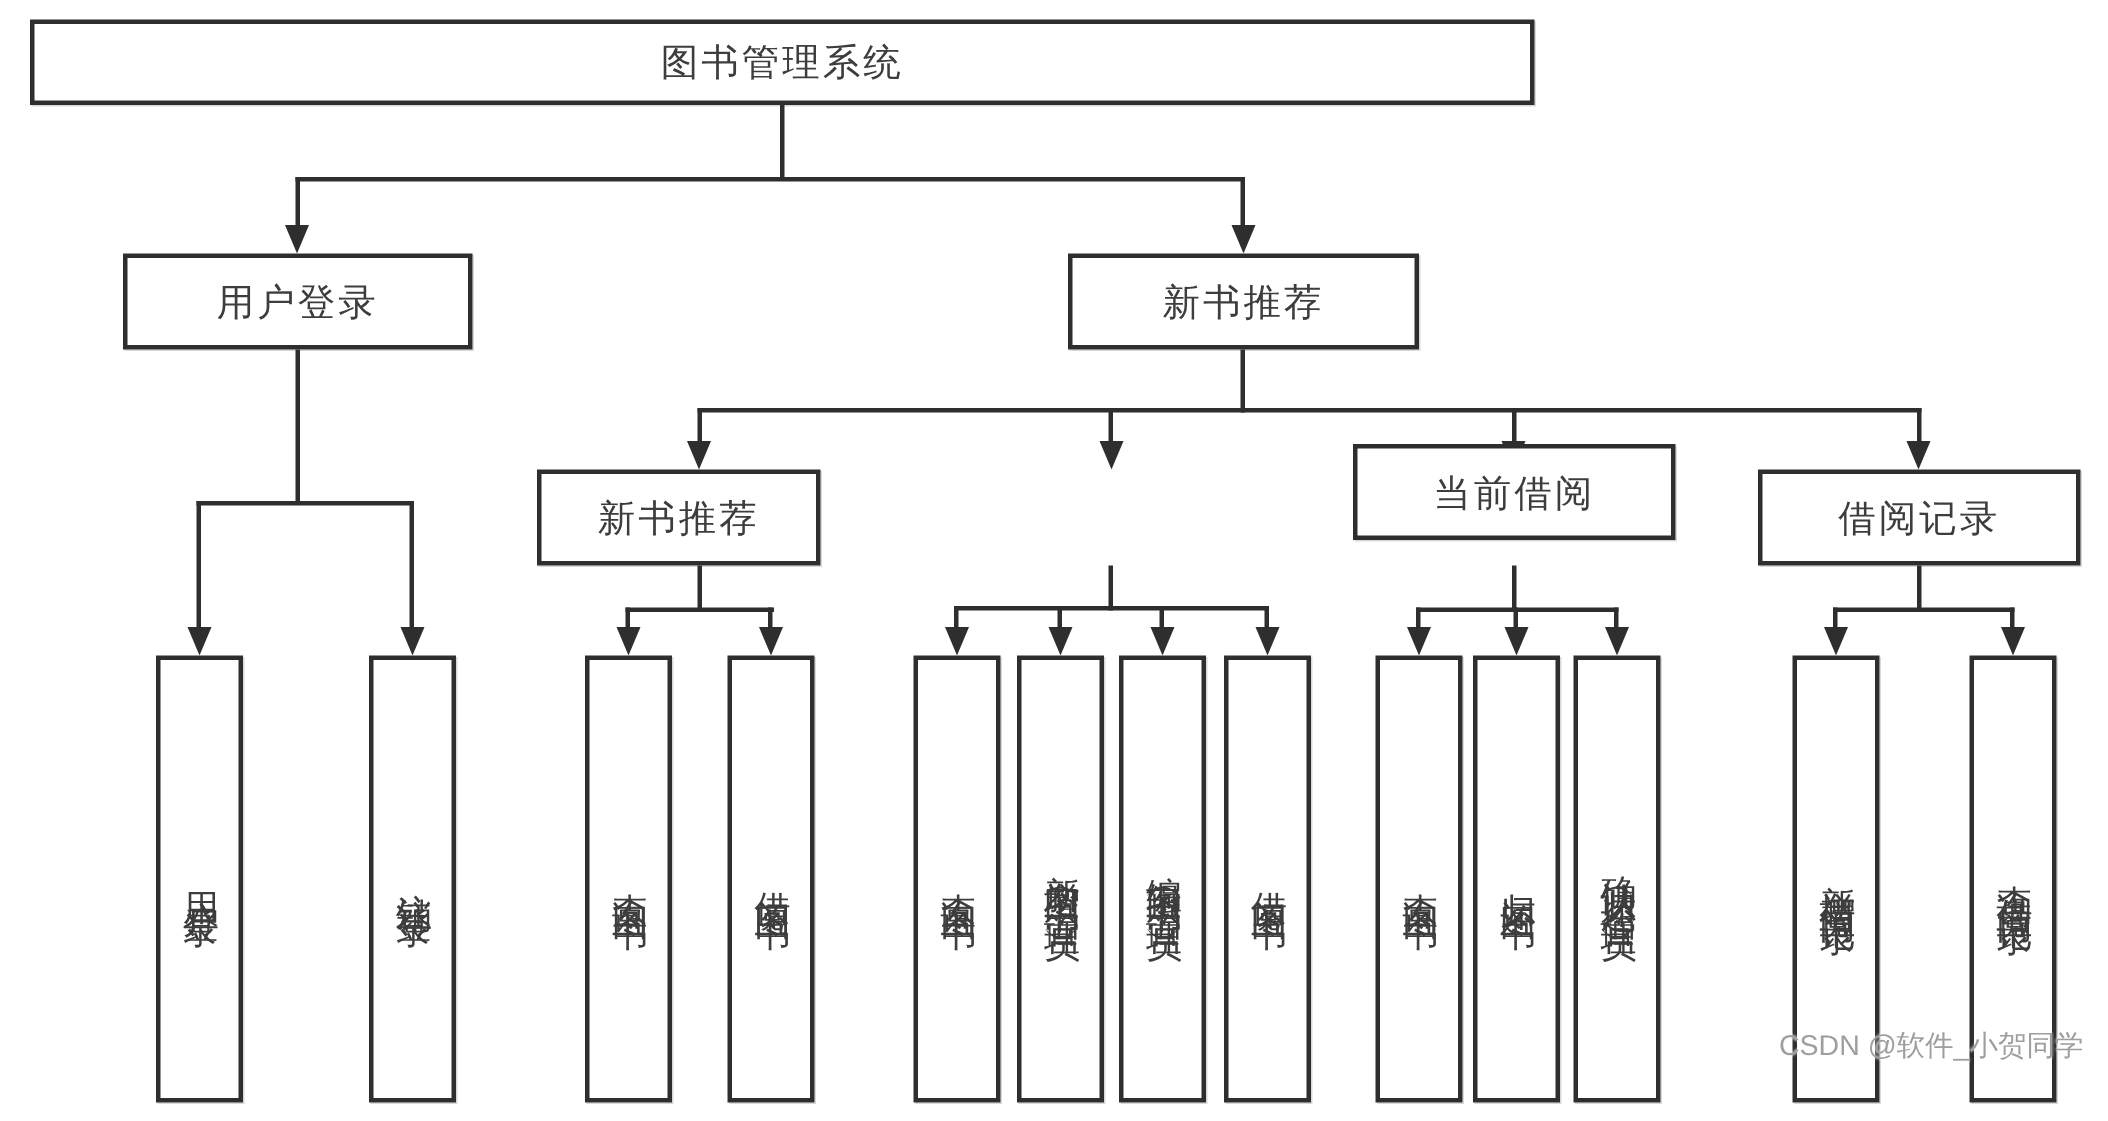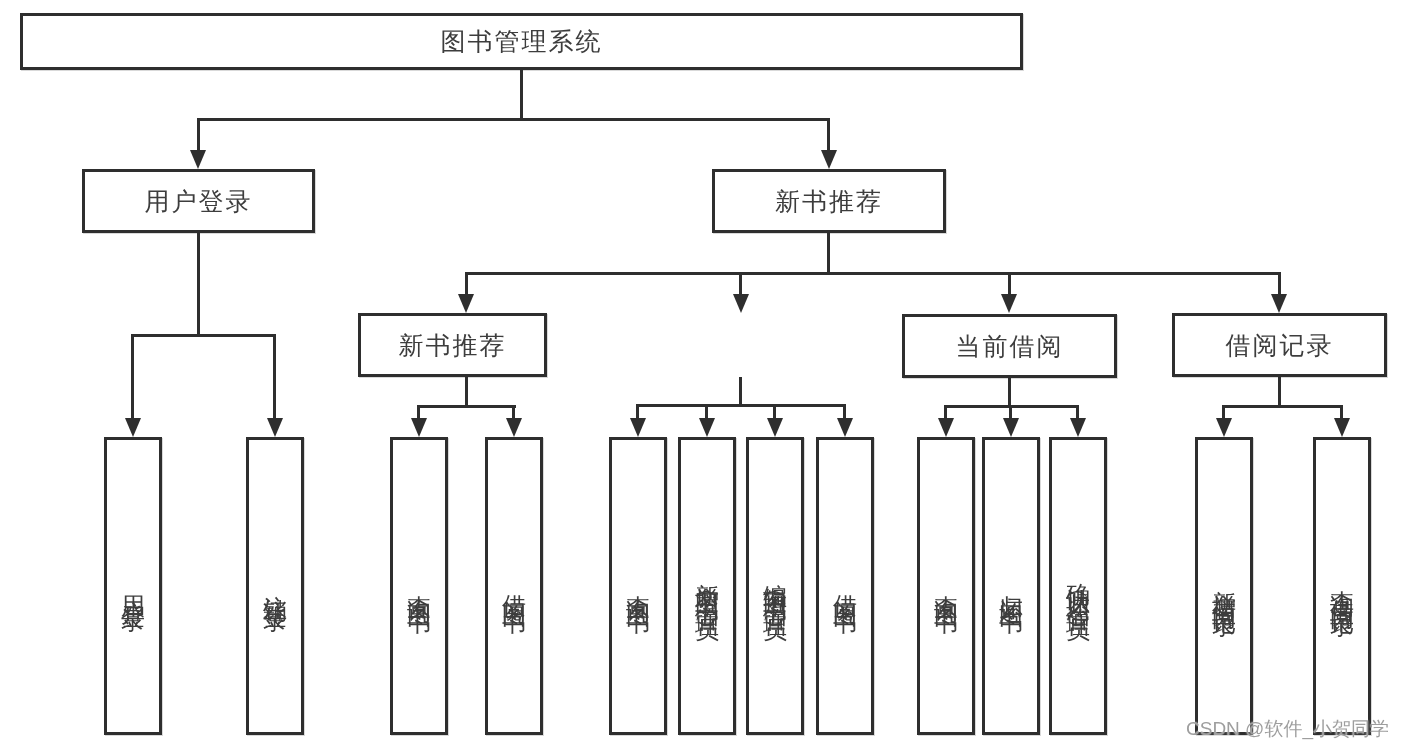--- a/index.html
+++ b/index.html
@@ -85,21 +85,21 @@
   <div class="vline" style="left:739px;top:272px;height:24px"></div>
   <div class="arrow" style="left:733px;top:294px"></div>
   <div class="vline" style="left:1008px;top:272px;height:24px"></div>
   <div class="arrow" style="left:1001px;top:294px"></div>
   <div class="vline" style="left:1278px;top:272px;height:24px"></div>
   <div class="arrow" style="left:1271px;top:294px"></div>
 
   <div class="box" style="left:358px;top:313px;width:189px;height:64px">
     <span>新书推荐</span>
   </div>
-  <div class="box" style="left:902px;top:314px;width:215px;height:64px">
+  <div class="box" style="left:902px;top:296px;width:215px;height:64px">
     <span>当前借阅</span>
   </div>
   <div class="box" style="left:1172px;top:313px;width:215px;height:64px">
     <span>借阅记录</span>
   </div>
 
   <div class="vline" style="left:465px;top:377px;height:30px"></div>
   <div class="hline" style="left:417px;top:405px;width:99px"></div>
   <div class="vline" style="left:417px;top:405px;height:14px"></div>
   <div class="arrow" style="left:411px;top:418px"></div>
@@ -170,15 +170,15 @@
     <span>确认归还（管理员）</span>
   </div>
 
   <div class="box vbox" style="left:1195px;top:437px;width:58px;height:298px">
     <span>新增借阅记录</span>
   </div>
   <div class="box vbox" style="left:1313px;top:437px;width:58px;height:298px">
     <span>查询借阅记录</span>
   </div>
 
-  <div class="watermark" style="left:1186px;top:716px">CSDN @软件_小贺同学</div>
+  <div class="watermark" style="left:1186px;top:684px">CSDN @软件_小贺同学</div>
 
 </div>
 
 </body></html>

